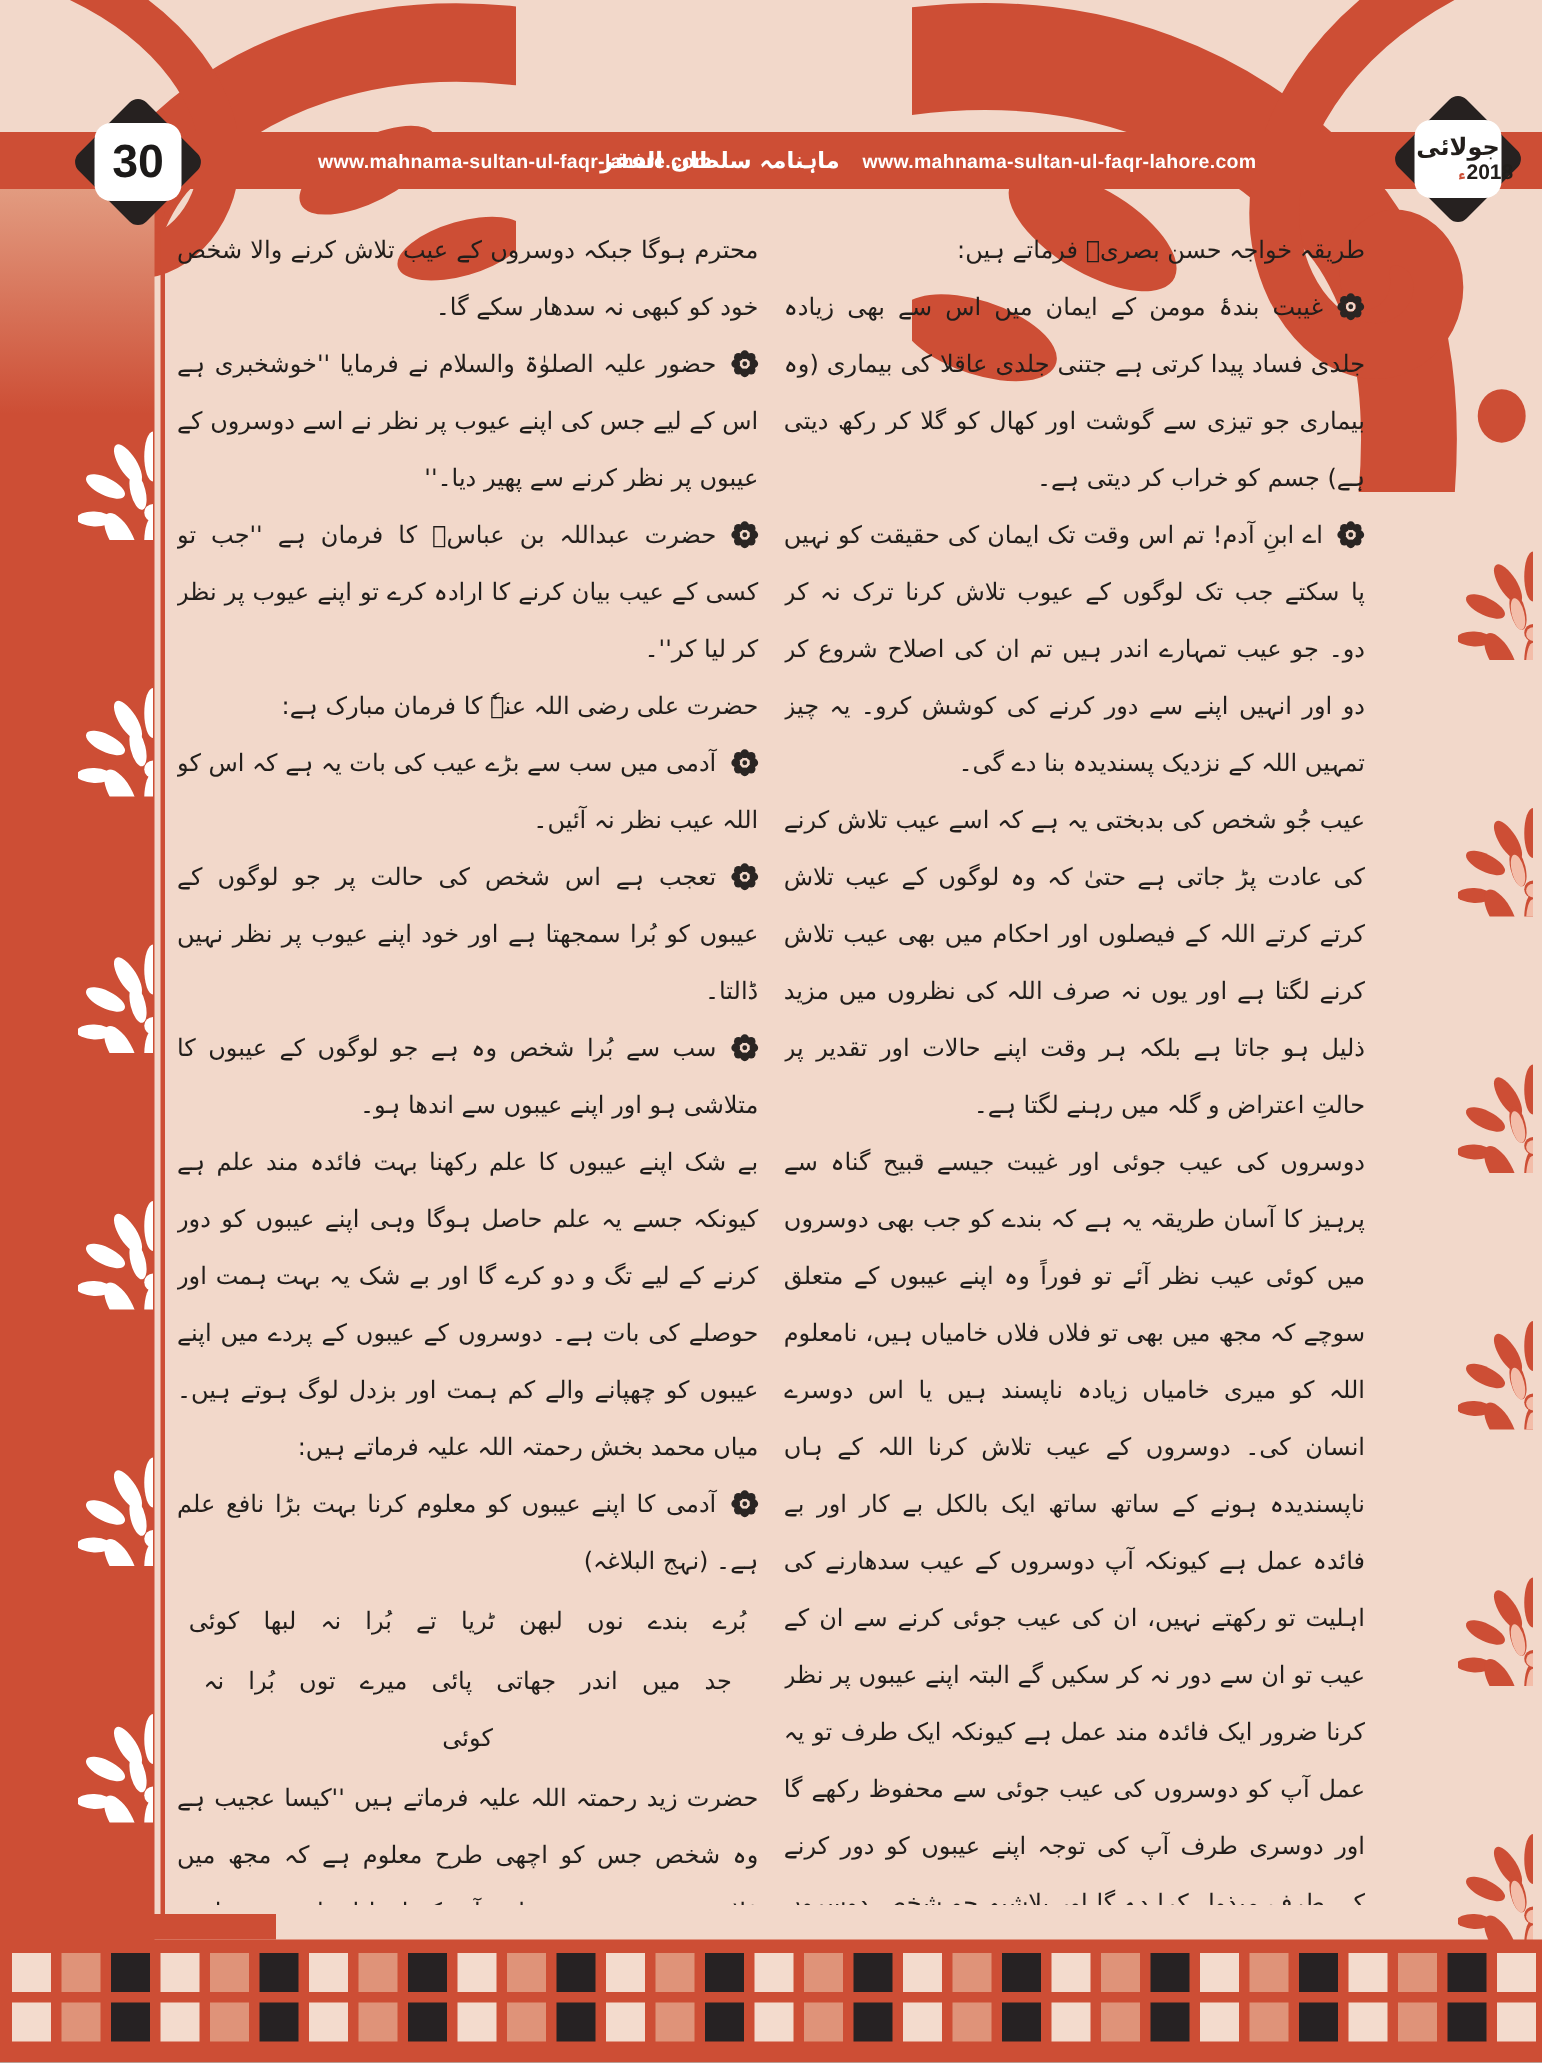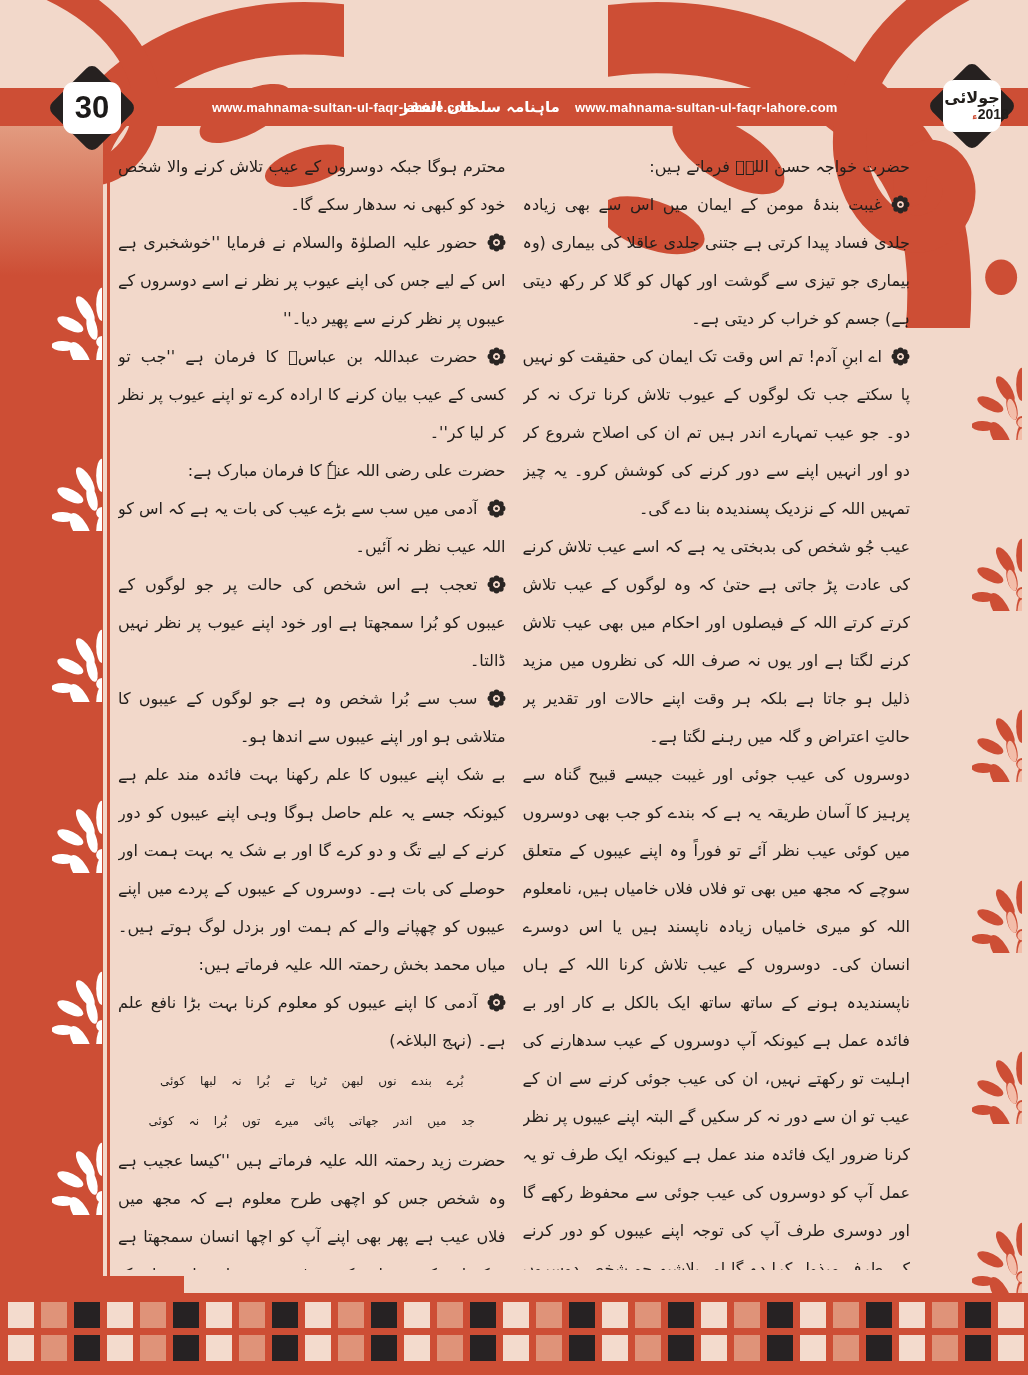--- a/index.html
+++ b/index.html
@@ -75,21 +75,21 @@
     position:absolute;left:118px;right:118px;top:148px;height:1122px;z-index:2;
     display:flex;gap:17px;direction:rtl;overflow:hidden;
   }
   .col{flex:1 1 0;overflow:hidden;}
   .para{
     margin:0;direction:rtl;text-align:justify;
     font-size:16px;line-height:38px;color:var(--ink);
   }
   .bullet{width:19px;height:19px;vertical-align:-4px;margin-inline-end:9px;display:inline-block;}
   .verse{
-    margin:2px 0;direction:rtl;text-align:center;font-size:12px;line-height:38px;
+    margin:2px 0;direction:rtl;text-align:center;font-size:16px;line-height:38px;
     word-spacing:11px;color:var(--ink);
   }
 
   
   .footer{position:absolute;left:0;right:0;bottom:0;height:82px;background:var(--accent);z-index:3;
     padding:9px 8px;box-sizing:border-box;display:flex;flex-direction:column;gap:7px;overflow:hidden;}
   .check-row{display:flex;gap:7px;}
   .sq{width:26px;height:26px;flex:0 0 auto;}
   .foot-orn{position:absolute;bottom:82px;height:17px;z-index:3;display:flex;align-items:flex-end;gap:4px;overflow:hidden;}
   .foot-orn.fleft{left:0;width:172px;background:var(--accent);padding:0 6px;}
@@ -228,21 +228,21 @@
       </svg>
     <svg class="motif" viewBox="-60 -80 120 160">
         <use href="#damask-full" fill="var(--accent)"></use>
         <use href="#damask-inner" fill="var(--damask_light)"></use>
       </svg>
   </div>
 
   <div class="content">
 
     <div class="col">
-      <p class="para"><span>حضرت خواجہ حسن اللہؒ فرماتے ہیں:</span></p>
+      <p class="para"><span>طریقہ خواجہ حسن بصریؒ فرماتے ہیں:</span></p>
       <p class="para"><svg class="bullet">
             <use href="#rosette"></use>
           </svg><span>غیبت بندۂ مومن کے ایمان میں اس سے بھی زیادہ جلدی فساد پیدا کرتی ہے جتنی جلدی عاقلا کی بیماری (وہ بیماری جو تیزی سے گوشت اور کھال کو گلا کر رکھ دیتی ہے) جسم کو خراب کر دیتی ہے۔</span></p>
       <p class="para"><svg class="bullet">
             <use href="#rosette"></use>
           </svg><span>اے ابنِ آدم! تم اس وقت تک ایمان کی حقیقت کو نہیں پا سکتے جب تک لوگوں کے عیوب تلاش کرنا ترک نہ کر دو۔ جو عیب تمہارے اندر ہیں تم ان کی اصلاح شروع کر دو اور انہیں اپنے سے دور کرنے کی کوشش کرو۔ یہ چیز تمہیں اللہ کے نزدیک پسندیدہ بنا دے گی۔</span></p>
       <p class="para"><span>عیب جُو شخص کی بدبختی یہ ہے کہ اسے عیب تلاش کرنے کی عادت پڑ جاتی ہے حتیٰ کہ وہ لوگوں کے عیب تلاش کرتے کرتے اللہ کے فیصلوں اور احکام میں بھی عیب تلاش کرنے لگتا ہے اور یوں نہ صرف اللہ کی نظروں میں مزید ذلیل ہو جاتا ہے بلکہ ہر وقت اپنے حالات اور تقدیر پر حالتِ اعتراض و گلہ میں رہنے لگتا ہے۔</span></p>
       <p class="para"><span>دوسروں کی عیب جوئی اور غیبت جیسے قبیح گناہ سے پرہیز کا آسان طریقہ یہ ہے کہ بندے کو جب بھی دوسروں میں کوئی عیب نظر آئے تو فوراً وہ اپنے عیبوں کے متعلق سوچے کہ مجھ میں بھی تو فلاں فلاں خامیاں ہیں، نامعلوم اللہ کو میری خامیاں زیادہ ناپسند ہیں یا اس دوسرے انسان کی۔ دوسروں کے عیب تلاش کرنا اللہ کے ہاں ناپسندیدہ ہونے کے ساتھ ساتھ ایک بالکل بے کار اور بے فائدہ عمل ہے کیونکہ آپ دوسروں کے عیب سدھارنے کی اہلیت تو رکھتے نہیں، ان کی عیب جوئی کرنے سے ان کے عیب تو ان سے دور نہ کر سکیں گے البتہ اپنے عیبوں پر نظر کرنا ضرور ایک فائدہ مند عمل ہے کیونکہ ایک طرف تو یہ عمل آپ کو دوسروں کی عیب جوئی سے محفوظ رکھے گا اور دوسری طرف آپ کی توجہ اپنے عیبوں کو دور کرنے کی طرف مبذول کرا دے گا اور بلاشبہ جو شخص دوسروں کی بجائے اپنے عیبوں کو دور کرنے کی کوشش میں لگ جائے گا وہ خود کو ایک بہتر انسان بنا سکے گا نتیجتاً لوگوں کی نظر میں بھی عزت دار ہوگا اور اللہ کی نظر میں بھی</span></p>
     </div>
 

